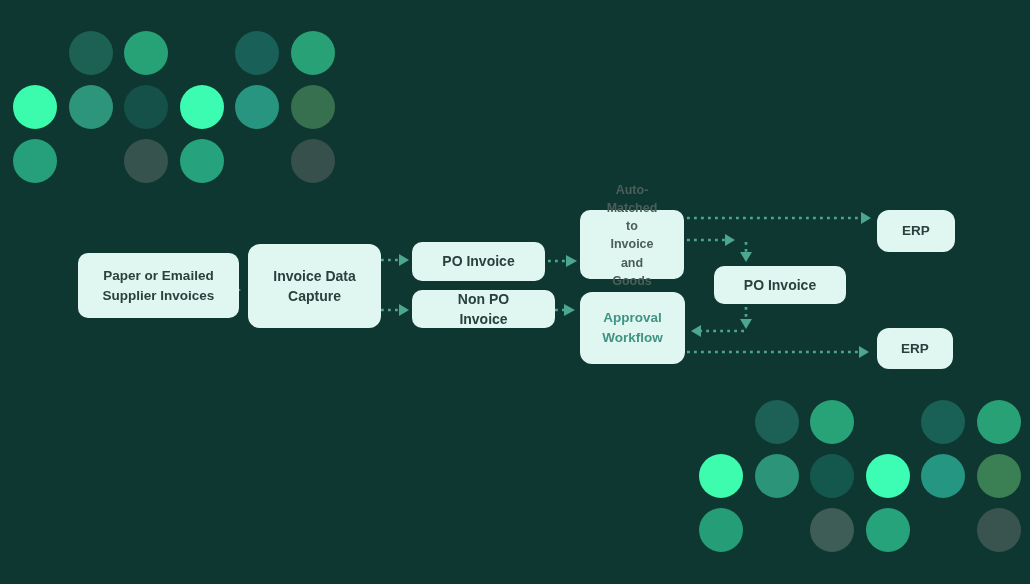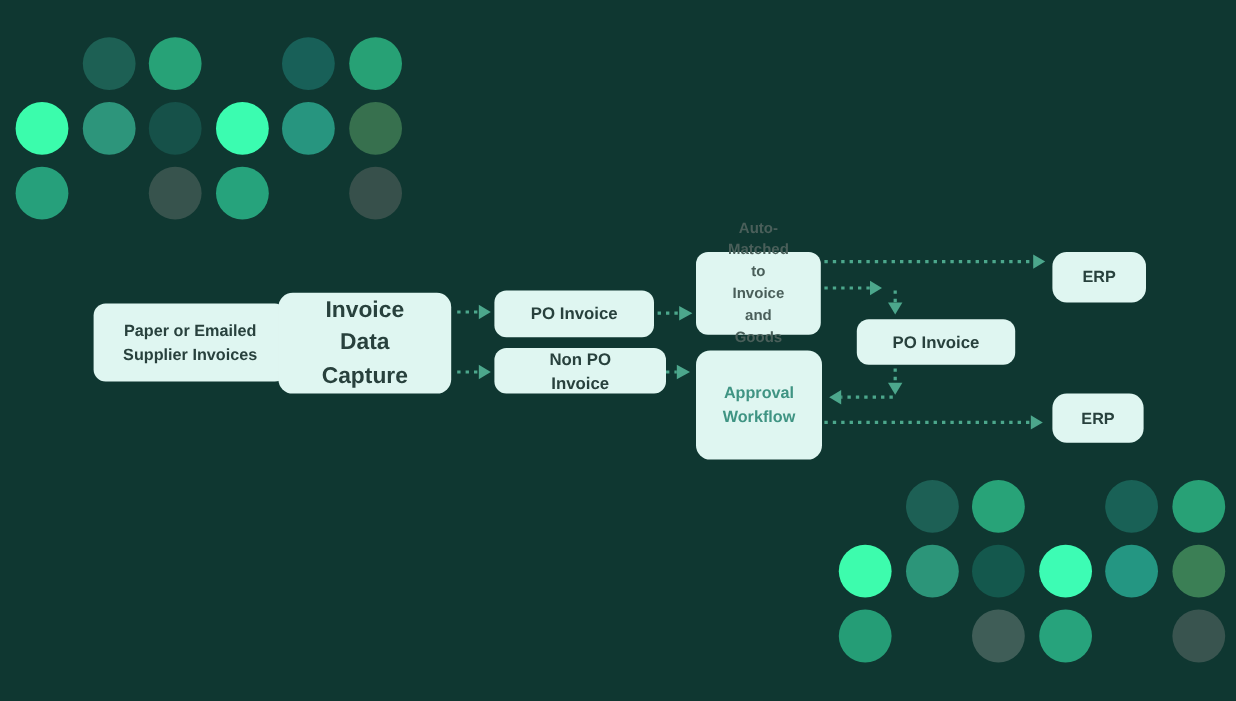--- a/index.html
+++ b/index.html
@@ -51,25 +51,25 @@
     justify-content: center;
     text-align: center;
     box-sizing: border-box;
     padding: 2px 24px;
     color: var(--text-dark, #28413d);
     font-weight: 700;
     font-size: 13.5px;
     line-height: 1.45;
   }
   #node-paper   { left: 78px;  top: 253px; width: 161px; height: 65px; }
-  #node-capture { left: 232px; top: 244px; width: 144px; height: 84px; border-radius: 12px; font-size: 19px; }
+  #node-capture { left: 248px; top: 244px; width: 133px; height: 84px; border-radius: 12px; font-size: 14px; }
   #node-po1     { left: 412px; top: 242px; width: 133px; height: 39px; font-size: 14px; }
   #node-nonpo   { left: 412px; top: 290px; width: 143px; height: 38px; font-size: 14px; }
   #node-automatch { left: 580px; top: 210px; width: 104px; height: 69px; font-size: 12.5px; color: var(--text-muted, #4a5f5a); }
-  #node-approval  { left: 580px; top: 292px; width: 105px; height: 91px; border-radius: 12px; color: var(--text-teal, #3f9483); }
+  #node-approval  { left: 580px; top: 292px; width: 105px; height: 72px; border-radius: 12px; color: var(--text-teal, #3f9483); }
   #node-po2     { left: 714px; top: 266px; width: 132px; height: 38px; font-size: 14px; }
   #node-erp1    { left: 877px; top: 210px; width: 78px;  height: 42px; border-radius: 12px; }
   #node-erp2    { left: 877px; top: 328px; width: 76px;  height: 41px; border-radius: 12px; }
 </style>
 </head>
 <body>
 
 <div class="stage">
 
   <div class="decor" id="decor-tl">

